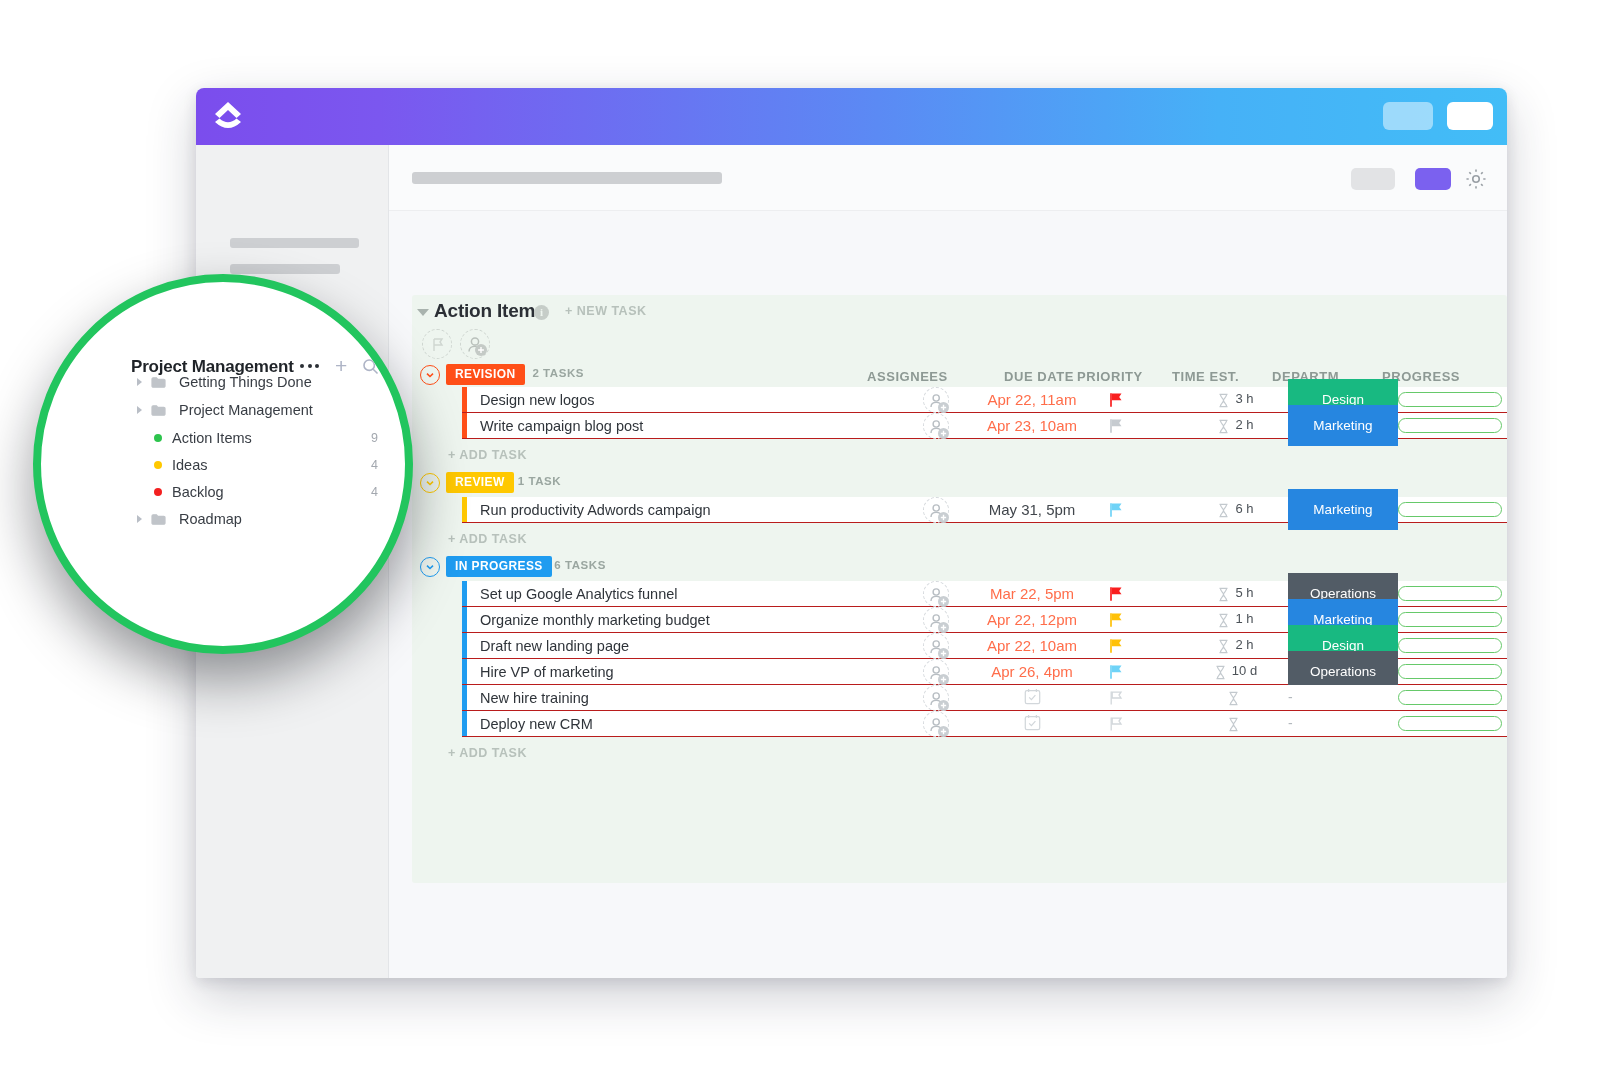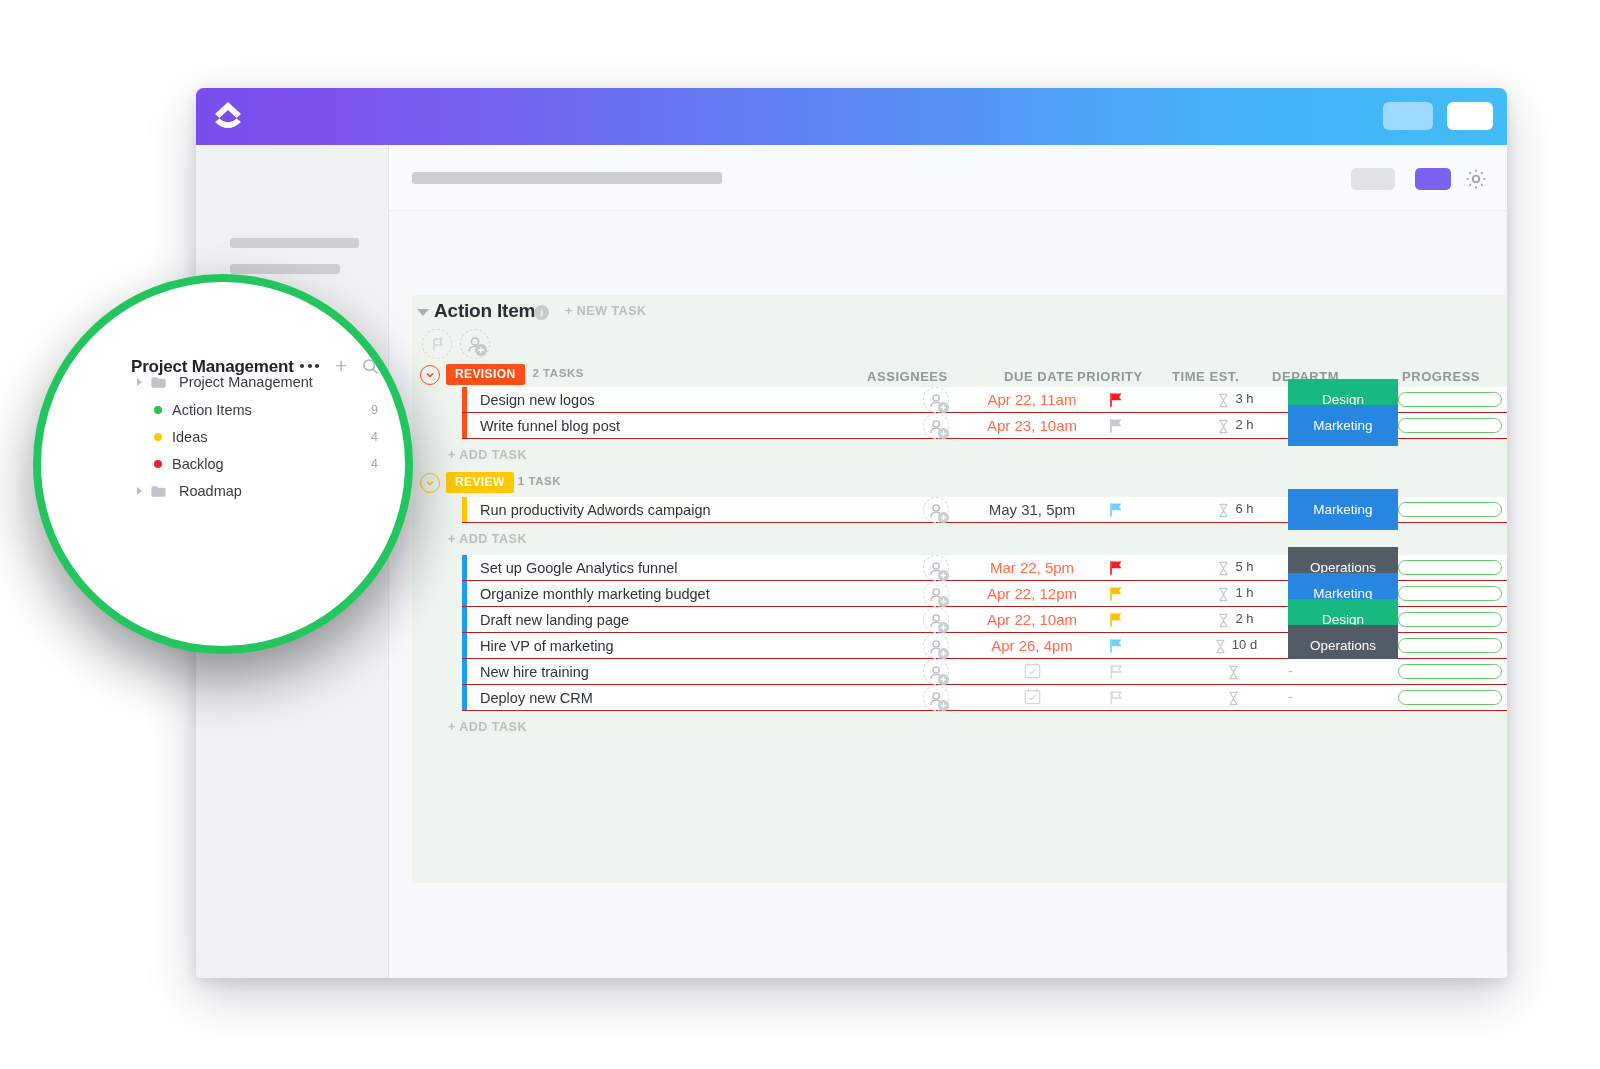--- a/index.html
+++ b/index.html
@@ -290,21 +290,21 @@
               </button>
               <span class="status-pill" style="background:#ff4f18">REVISION</span>
               <span class="task-count" style="left: 120.4px;">2 TASKS</span>
             </div>
             <div class="col-head-row" style="margin-top: -26px;">
               <span class="col-head" style="left: 455px;">ASSIGNEES</span>
               <span class="col-head" style="left: 545px; padding-left: 47px;">DUE DATE</span>
               <span class="col-head" style="left: 665px;">PRIORITY</span>
               <span class="col-head" style="left: 760px;">TIME EST.</span>
               <span class="col-head" style="left: 860px;">DEPARTM...</span>
-              <span class="col-head" style="left: 970px; margin-left: 20px;">PROGRESS</span>
+              <span class="col-head" style="left: 970px;">PROGRESS</span>
             </div>
             <div class="row">
               <span class="row-accent" style="background:#ff4f18"></span>
               <span class="c-name">Design new logos</span>
               <span class="c-assign"><span style="display:inline-block;position:relative;width:26px;height:26px;border:1.3px dashed #d4d8dc;border-radius:50%;vertical-align:middle"><svg viewBox="0 0 26 26" width="26" height="26" fill="none" stroke="#b8bec3" stroke-width="1.4" style="display:block">
                     <circle cx="12.2" cy="10" r="3.1"></circle>
                     <path d="M7 19c0-2.9 2.3-4.6 5.2-4.6s5.2 1.7 5.2 4.6"></path>
                   </svg><svg viewBox="0 0 12 12" width="11" height="11" style="position:absolute;right:-1px;bottom:-1px">
                     <circle cx="6" cy="6" r="6" fill="#c9ced2"></circle>
                     <path d="M6 3.1v5.8M3.1 6h5.8" stroke="#fff" stroke-width="1.5"></path>
@@ -320,21 +320,21 @@
               <span class="c-dept">
                 <span class="dept-tag" style="background:#18b981">Design</span>
               </span>
               <span class="c-prog">
                 <span class="prog-bar"></span>
                 <span class="prog-pct">0%</span>
               </span>
             </div>
             <div class="row">
               <span class="row-accent" style="background:#ff4f18"></span>
-              <span class="c-name">Write funnel blog post</span>
+              <span class="c-name">Write campaign blog post</span>
               <span class="c-assign"><span style="display:inline-block;position:relative;width:26px;height:26px;border:1.3px dashed #d4d8dc;border-radius:50%;vertical-align:middle"><svg viewBox="0 0 26 26" width="26" height="26" fill="none" stroke="#b8bec3" stroke-width="1.4" style="display:block">
                     <circle cx="12.2" cy="10" r="3.1"></circle>
                     <path d="M7 19c0-2.9 2.3-4.6 5.2-4.6s5.2 1.7 5.2 4.6"></path>
                   </svg><svg viewBox="0 0 12 12" width="11" height="11" style="position:absolute;right:-1px;bottom:-1px">
                     <circle cx="6" cy="6" r="6" fill="#c9ced2"></circle>
                     <path d="M6 3.1v5.8M3.1 6h5.8" stroke="#fff" stroke-width="1.5"></path>
                   </svg></span></span>
               <span class="c-due due-over">Apr 23, 10am</span>
               <span class="c-prio"><svg width="15" height="16" viewBox="0 0 15 16" style="vertical-align:middle">
                   <path d="M2 1.3v13.4" stroke="#c6cbd0" stroke-width="1.7" fill="none"></path>
@@ -385,20 +385,29 @@
                 <span class="dept-tag" style="background:#2686e0">Marketing</span>
               </span>
               <span class="c-prog">
                 <span class="prog-bar"></span>
                 <span class="prog-pct">0%</span>
               </span>
             </div>
             <button class="add-task">+ ADD TASK</button>
           </div>
           <div class="group">
+            <div class="group-head">
+              <button class="collapse-btn" style="color:#1f9cf0">
+                <svg width="10" height="10" viewBox="0 0 10 10" fill="none" stroke="#1f9cf0" stroke-width="1.6">
+                  <path d="M2 3.7 L5 6.5 L8 3.7"></path>
+                </svg>
+              </button>
+              <span class="status-pill" style="background:#1f9cf0">IN PROGRESS</span>
+              <span class="task-count" style="left: 142.3px;">6 TASKS</span>
+            </div>
             <div class="row">
               <span class="row-accent" style="background:#1f9cf0"></span>
               <span class="c-name">Set up Google Analytics funnel</span>
               <span class="c-assign"><span style="display:inline-block;position:relative;width:26px;height:26px;border:1.3px dashed #d4d8dc;border-radius:50%;vertical-align:middle"><svg viewBox="0 0 26 26" width="26" height="26" fill="none" stroke="#b8bec3" stroke-width="1.4" style="display:block">
                     <circle cx="12.2" cy="10" r="3.1"></circle>
                     <path d="M7 19c0-2.9 2.3-4.6 5.2-4.6s5.2 1.7 5.2 4.6"></path>
                   </svg><svg viewBox="0 0 12 12" width="11" height="11" style="position:absolute;right:-1px;bottom:-1px">
                     <circle cx="6" cy="6" r="6" fill="#c9ced2"></circle>
                     <path d="M6 3.1v5.8M3.1 6h5.8" stroke="#fff" stroke-width="1.5"></path>
                   </svg></span></span>
@@ -568,20 +577,27 @@
   <svg id="mag-search" width="17" height="17" viewBox="0 0 17 17" fill="none" stroke="#aeb4c6" stroke-width="1.6">
     <circle cx="7.2" cy="7.2" r="5.2"></circle>
       <path d="M11.2 11.2 L15.5 15.5"></path>
   </svg>
   <div id="mag-inner">
       <div class="mag-item">
         <span class="mag-arrow"></span>
         <svg class="folder-ico" viewBox="0 0 16 13" fill="#c0c4c9" stroke="#c0c4c9" stroke-width="1.4">
           <path d="M1 3.2a1.2 1.2 0 0 1 1.2-1.2h3.6l1.4 1.7h6.6A1.2 1.2 0 0 1 15 4.9v6a1.2 1.2 0 0 1-1.2 1.2H2.2A1.2 1.2 0 0 1 1 10.9z"></path>
         </svg>
+        <span class="mag-label">Getting Things Done</span>
+      </div>
+      <div class="mag-item">
+        <span class="mag-arrow"></span>
+        <svg class="folder-ico" viewBox="0 0 16 13" fill="#c0c4c9" stroke="#c0c4c9" stroke-width="1.4">
+          <path d="M1 3.2a1.2 1.2 0 0 1 1.2-1.2h3.6l1.4 1.7h6.6A1.2 1.2 0 0 1 15 4.9v6a1.2 1.2 0 0 1-1.2 1.2H2.2A1.2 1.2 0 0 1 1 10.9z"></path>
+        </svg>
         <span class="mag-label">Project Management</span>
       </div>
       <div class="mag-sub">
         <span class="sub-dot" style="background:#2dc44d"></span>
         <span>Action Items</span>
         <span class="sub-count">9</span>
       </div>
       <div class="mag-sub">
         <span class="sub-dot" style="background:#ffc800"></span>
         <span>Ideas</span>

